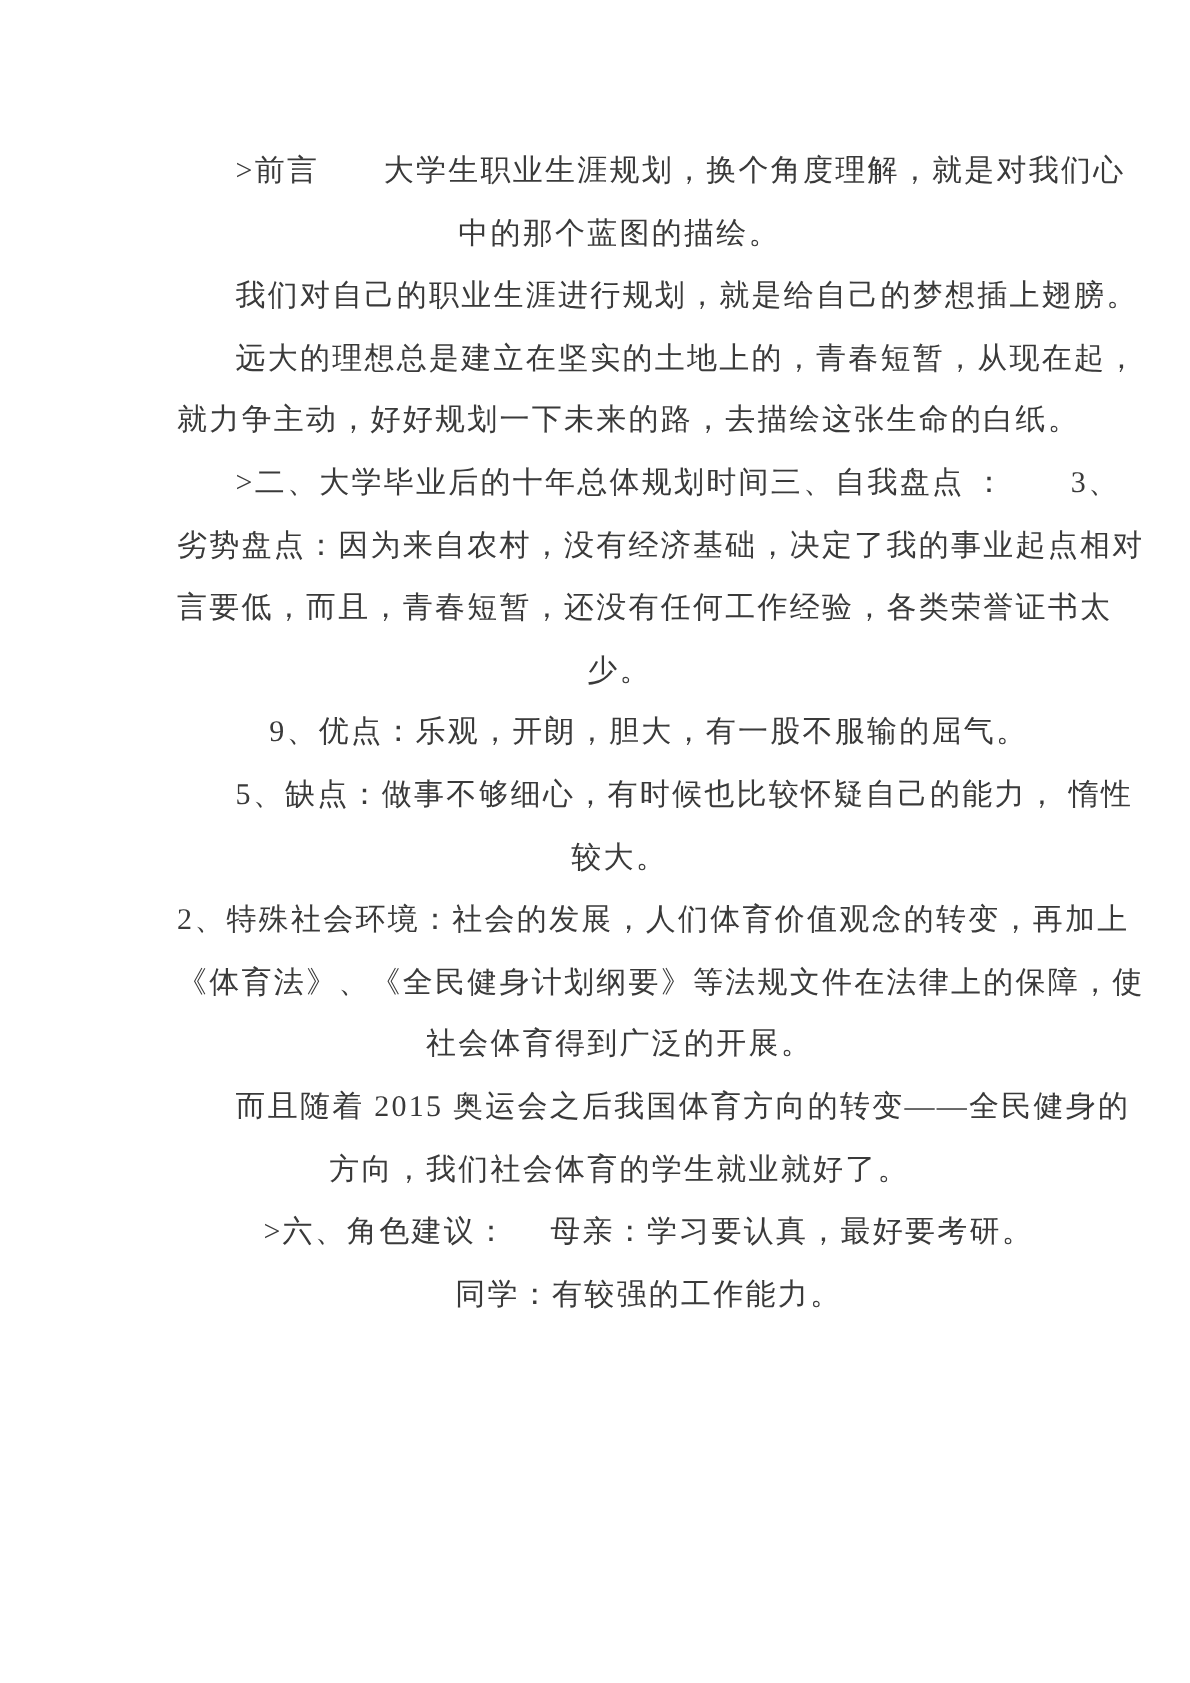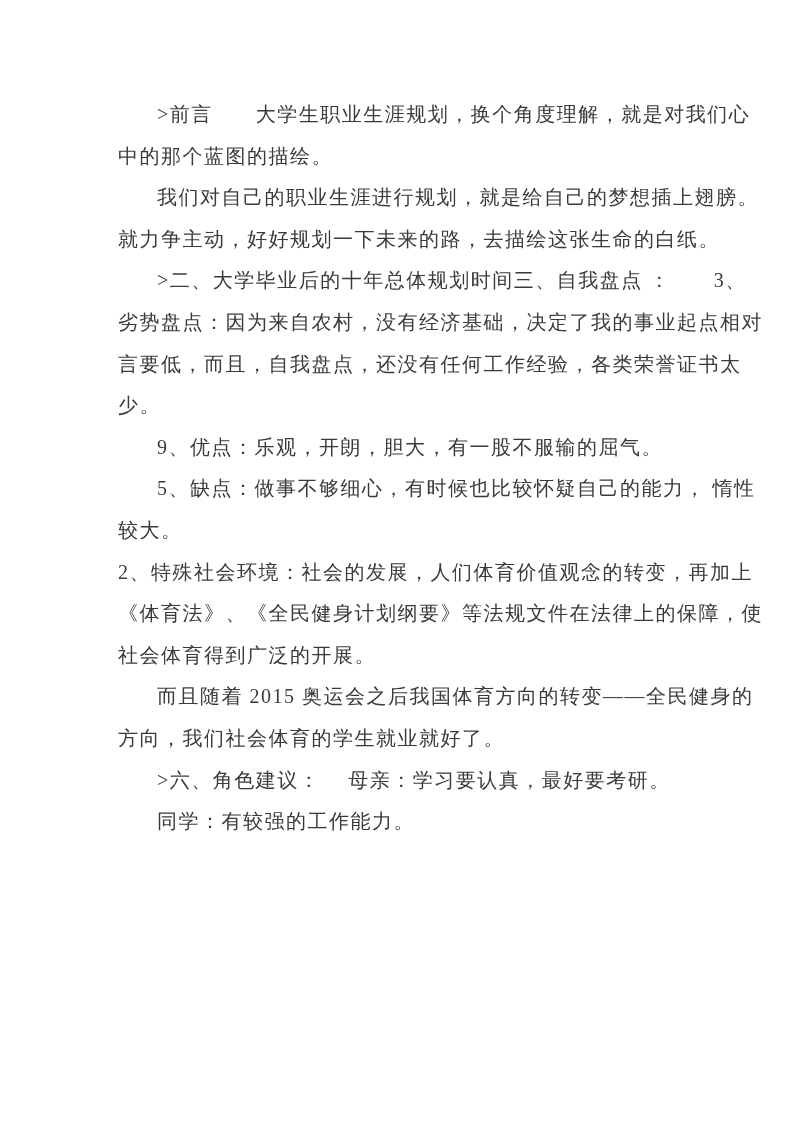--- a/index.html
+++ b/index.html
@@ -28,42 +28,43 @@
     top: 94px;
     width: 590px;
   }
   .line {
     height: 41.6px;
     line-height: 41.6px;
     font-size: 20px;
     color: #3a3a3a;
     letter-spacing: 1.5px;
     white-space: nowrap;
-    text-align: left;
+    text-align: center;
   }
   
   .ind { padding-left: 39px; }
   
   .fill {
     text-align: justify;
     text-align-last: justify;
   }
 </style>
 </head>
 <body>
 
 <div class="page">
   <div class="doc-body">
     <div class="line ind fill">&gt;前言　　大学生职业生涯规划，换个角度理解，就是对我们心</div>
     <div class="line">中的那个蓝图的描绘。</div>
     <div class="line ind">我们对自己的职业生涯进行规划，就是给自己的梦想插上翅膀。</div>
+    <div class="line ind fill">远大的理想总是建立在坚实的土地上的，青春短暂，从现在起，</div>
     <div class="line">就力争主动，好好规划一下未来的路，去描绘这张生命的白纸。</div>
     <div class="line ind fill">&gt;二、大学毕业后的十年总体规划时间三、自我盘点 ：　　3、</div>
     <div class="line fill">劣势盘点：因为来自农村，没有经济基础，决定了我的事业起点相对</div>
-    <div class="line fill">言要低，而且，自我盘点，还没有任何工作经验，各类荣誉证书太</div>
+    <div class="line fill">言要低，而且，青春短暂，还没有任何工作经验，各类荣誉证书太</div>
     <div class="line">少。</div>
     <div class="line ind">9、优点：乐观，开朗，胆大，有一股不服输的屈气。</div>
     <div class="line ind fill">5、缺点：做事不够细心，有时候也比较怀疑自己的能力， 惰性</div>
     <div class="line">较大。</div>
     <div class="line fill">2、特殊社会环境：社会的发展，人们体育价值观念的转变，再加上</div>
     <div class="line fill">《体育法》、《全民健身计划纲要》等法规文件在法律上的保障，使</div>
     <div class="line">社会体育得到广泛的开展。</div>
     <div class="line ind fill">而且随着 2015 奥运会之后我国体育方向的转变——全民健身的</div>
     <div class="line">方向，我们社会体育的学生就业就好了。</div>
     <div class="line ind">&gt;六、角色建议：　 母亲：学习要认真，最好要考研。</div>

